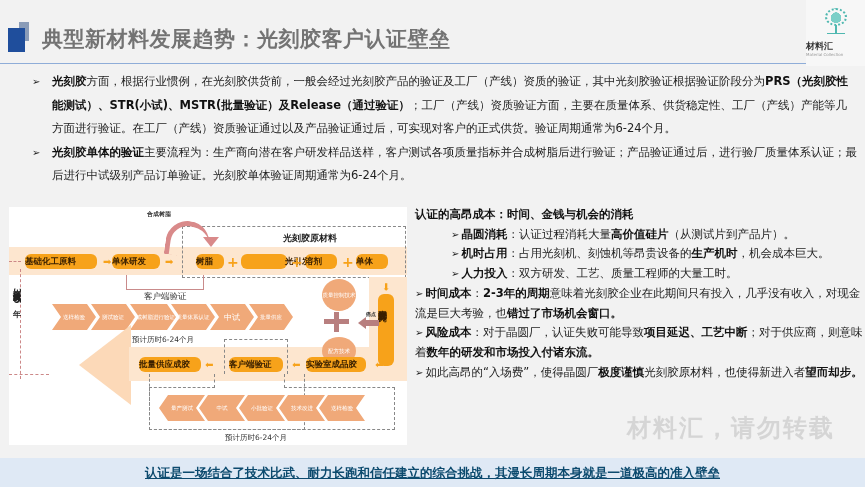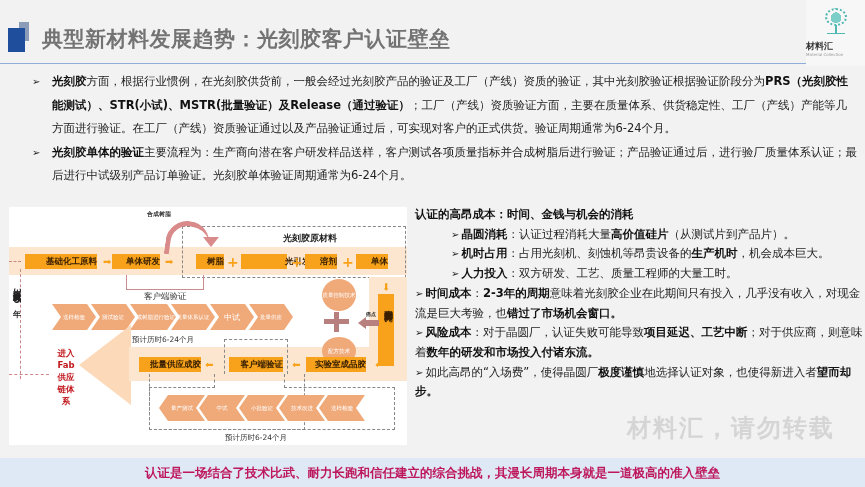--- a/index.html
+++ b/index.html
@@ -22,42 +22,42 @@
 
   .bullets { position: absolute; left: 28px; top: 70px; width: 830px; font-size: 11.5px; line-height: 23.5px; color: #222; }
   .bullet { position: relative; padding-left: 24px; }
   .bullet .arrow { position: absolute; left: 4px; top: 0; font-size: 10px; }
   b { font-weight: bold; color: #111; text-align: right; }
 
   .diagram { position: absolute; left: 9px; top: 207px; width: 398px; height: 238px; background: #ffffff; overflow: hidden; }
   .d-abs { position: absolute; }
   .dash-box { position: absolute; border: 1.5px dashed #888; }
   .band { position: absolute; background: #fde6cf; }
-  .obox { position: absolute; background: #f7a21a; color: #3a2000; font-weight: bold; font-size: 8.5px; text-align: right; border-radius: 0; line-height: 15px; white-space: nowrap; }
+  .obox { position: absolute; background: #f7a21a; color: #3a2000; font-weight: bold; font-size: 8.5px; text-align: left; border-radius: 6px; line-height: 15px; white-space: nowrap; }
   .plus { position: absolute; color: #f7a21a; font-weight: bold; font-size: 14px; line-height: 14px; }
   .rarrow { position: absolute; color: #f7a21a; font-size: 10px; line-height: 10px; }
   .lbl { position: absolute; font-size: 8px; color: #333; white-space: nowrap; }
   .lbl-b { position: absolute; font-size: 9px; color: #222; font-weight: bold; white-space: nowrap; margin-left: 12px; }
   .chev { position: absolute; height: 26px; background: #f0a979; color: #fff; font-size: 5.5px; line-height: 7px; text-align: center; display: flex; align-items: center; justify-content: center;
           clip-path: polygon(0 0, calc(100% - 9px) 0, 100% 50%, calc(100% - 9px) 100%, 0 100%, 9px 50%); }
   .chev-l { position: absolute; height: 26px; background: #f0a979; color: #fff; font-size: 5.5px; line-height: 7px; text-align: center; display: flex; align-items: center; justify-content: center;
           clip-path: polygon(9px 0, 100% 0, calc(100% - 9px) 50%, 100% 100%, 9px 100%, 0 50%); }
   .circle { position: absolute; width: 34px; height: 32px; border-radius: 50%; background: #f0a979; color: #fff; font-size: 5.5px; line-height: 7px; text-align: center; display: flex; align-items: center; justify-content: center; }
   .vtext-r { position: absolute; writing-mode: vertical-rl; font-weight: bold; font-size: 8.5px; letter-spacing: 0.5px; }
 
   .right { position: absolute; left: 415px; top: 205px; width: 448px; font-size: 11.5px; line-height: 19.7px; color: #222; }
   .right .heading { font-weight: bold; color: #111; }
   .right .l1 { padding-left: 0; position: relative; }
   .right .l2 { padding-left: 36px; position: relative; }
   .tri { font-size: 10px; margin-right: 2px; }
 
   .watermark { position: absolute; left: 627px; top: 412px; font-size: 24px; font-weight: bold; color: rgba(160,160,160,0.35); letter-spacing: 2px; white-space: nowrap; text-align: right; }
 
   .footer { position: absolute; left: 0; top: 458px; width: 865px; height: 29px; background: #dfe9f5; text-align: center; }
-  .footer-text { font-size: 12.5px; font-weight: bold; color: #be185d; line-height: 29px; }
+  .footer-text { font-size: 12.5px; font-weight: bold; color: #0c4a6e; line-height: 29px; text-decoration: underline; }
 </style>
 </head>
 <body>
 
 <div class="header">
   <div class="logo-mark">
     <div class="back"></div>
       <div class="front"></div>
   </div>
   <div class="title">典型新材料发展趋势：光刻胶客户认证壁垒</div>
@@ -115,23 +115,20 @@
   <div class="chev" style="left:121px;top:97px;width:46px;">合成树脂进行验证</div>
   <div class="chev" style="left:162px;top:97px;width:44px;">质量体系认证</div>
   <div class="chev" style="left:201px;top:97px;width:44px;font-size:8px;">中试</div>
   <div class="chev" style="left:240px;top:97px;width:44px;">批量供应</div>
   <div class="lbl" style="left:123px;top:128px;font-size:7.5px;">预计历时6-24个月</div>
 
   <div class="d-abs" style="left:0;top:62px;width:12px;height:110px;border-right:1.5px dashed #c88;"></div>
   <div class="vtext-r" style="left:1px;top:78px;color:#222;font-size:8px;">预计研发历时3-5年</div>
   <div class="d-abs" style="left:0;top:167px;width:40px;border-top:1.5px dashed #c88;"></div>
 
-  <div class="d-abs" style="left:42px;top:140px;width:30px;color:#c0161c;font-weight:bold;font-size:8.5px;line-height:12px;text-align:center;">
-    <span style="display:block;width:20px;margin:0 auto;word-break:break-all;">进入Fab供应链体系</span>
-  </div>
 
   <div class="band" style="left:122px;top:195px;width:0;height:0;background:none;border-top:40px solid transparent;border-bottom:40px solid transparent;border-right:52px solid #fcd9b8;top:118px;left:70px;"></div>
   <div class="band" style="left:120px;top:140px;width:278px;height:34px;"></div>
   <div class="band" style="left:360px;top:70px;width:38px;height:104px;"></div>
 
   <div class="rarrow" style="left:373px;top:75px;transform:rotate(90deg);">➡</div>
   <div class="obox" style="left:369px;top:87px;width:16px;height:72px;line-height:10px;padding-top:4px;">
     <span class="vtext-r" style="position:static;color:#3a2000;">光刻胶配方研究</span>
   </div>
 
@@ -176,21 +173,21 @@
   <div class="l2">
     <span class="tri">➢</span><b>人力投入</b><span>：双方研发、工艺、质量工程师的大量工时。</span>
   </div>
   <div class="l1">
     <span class="tri">➢</span><b>时间成本</b><span>：</span><b>2-3年的周期</b><span>意味着光刻胶企业在此期间只有投入，几乎没有收入，对现金流是巨大考验，也</span><b>错过了市场机会窗口。</b>
   </div>
   <div class="l1">
     <span class="tri">➢</span><b>风险成本</b><span>：对于晶圆厂，认证失败可能导致</span><b>项目延迟、工艺中断</b><span>；对于供应商，则意味着</span><b>数年的研发和市场投入付诸东流。</b>
   </div>
   <div class="l1">
-    <span class="tri">➢</span><span>如此高昂的“入场费”，使得晶圆厂</span><b>极度谨慎</b><span>地选择认证对象，也使得新进入者</span><b>望而却步。</b>
+    <span class="tri">➢</span><span>如此高昂的“入场费”，使得晶圆厂</span><b>极度谨慎</b><span>光刻胶原材料，也使得新进入者</span><b>望而却步。</b>
   </div>
 </div>
 
 <div class="watermark">材料汇，请勿转载</div>
 
 <div class="footer">
   <span class="footer-text">认证是一场结合了技术比武、耐力长跑和信任建立的综合挑战，其漫长周期本身就是一道极高的准入壁垒</span>
 </div>
 
 </body></html>

